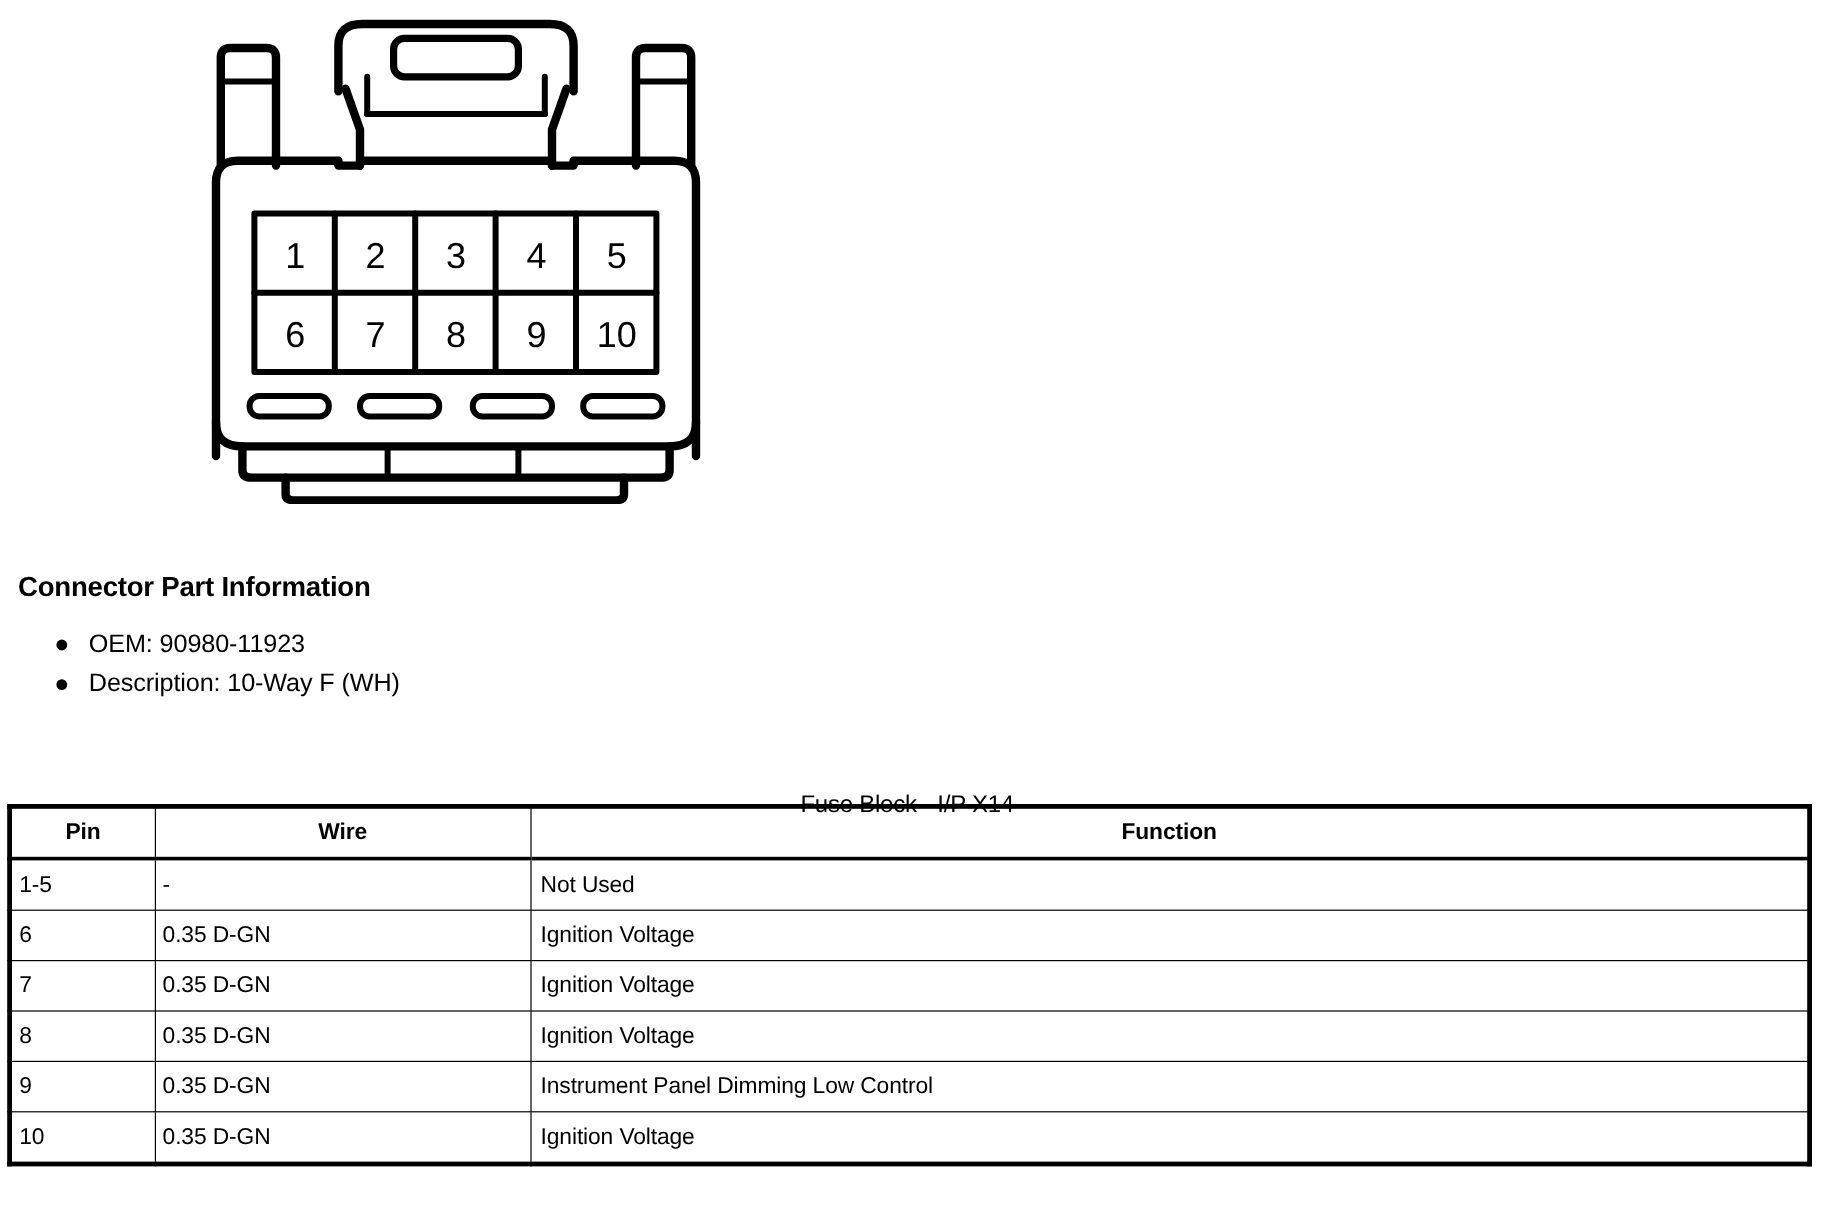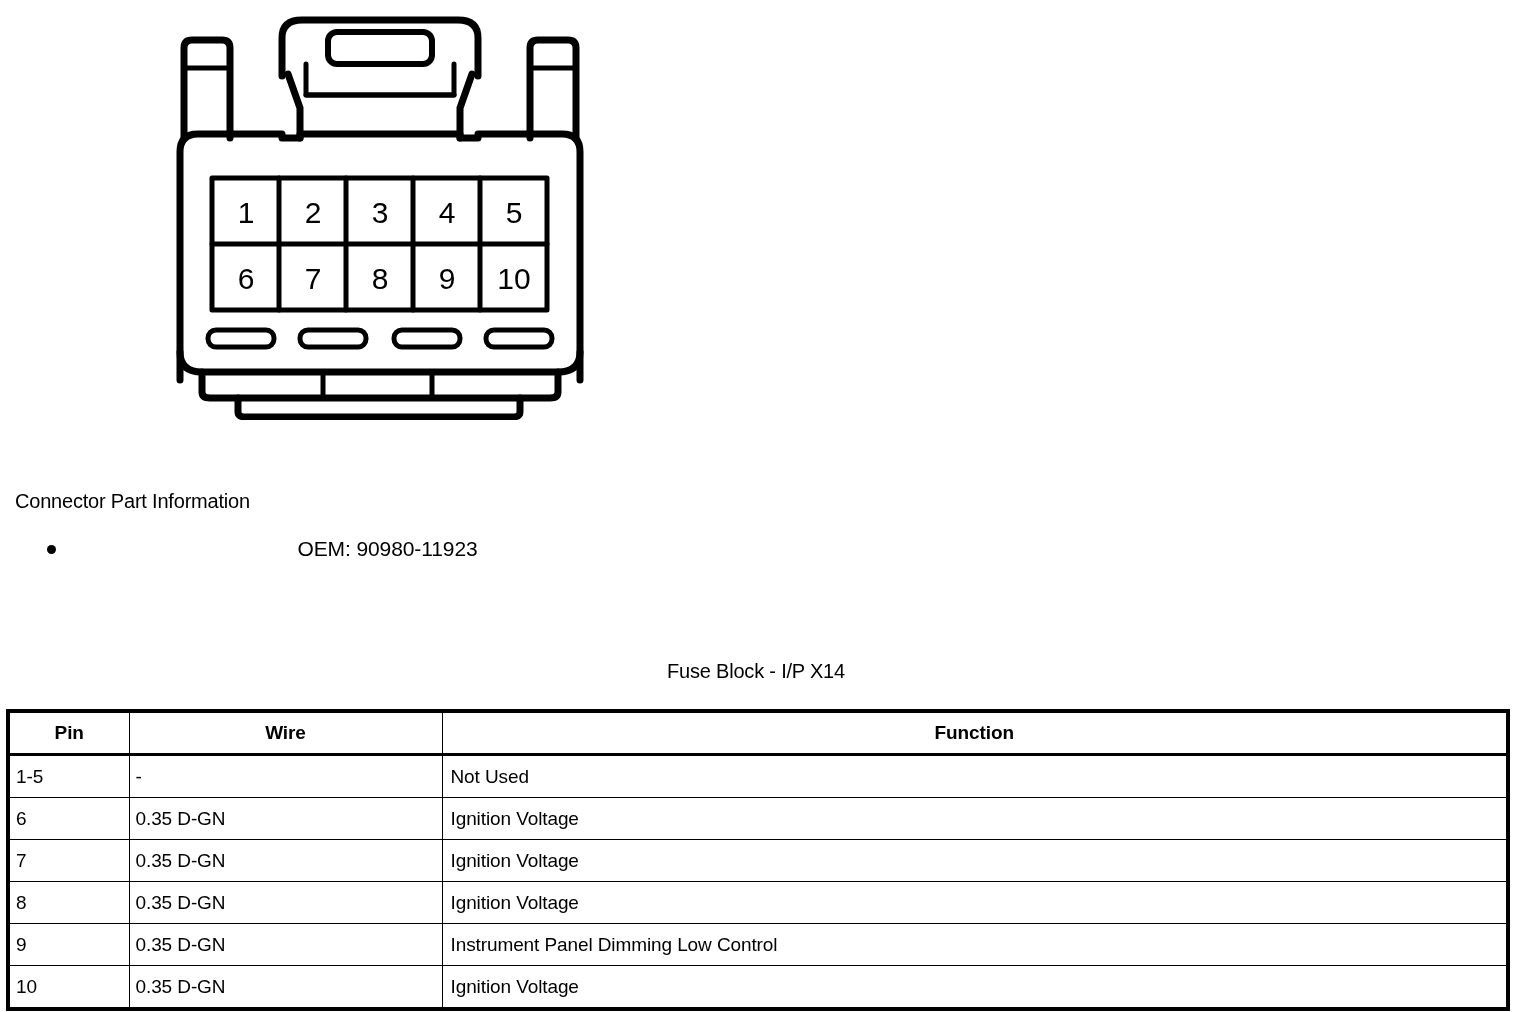--- a/index.html
+++ b/index.html
@@ -30,31 +30,30 @@
   }
 
   
   #part-info {
     position: absolute;
     left: 15px;
     top: 472px;
     width: 700px;
   }
   #part-info .section-heading {
-    font-size: 20px;
-    font-weight: normal;
+    font-size: 23px;
+    font-weight: bold;
     letter-spacing: -0.2px;
-    margin: 16px 0 18px 0;
+    margin: 4px 0 18px 0;
     line-height: 26px;
   }
   #part-info ul.info-list {
     list-style: none;
     margin: 14px;
     padding: 0;
-    text-align: center;
   }
   #part-info ul.info-list li {
     position: relative;
     padding-left: 45px;
     font-size: 21px;
     line-height: 33px;
     letter-spacing: -0.1px;
     white-space: nowrap;
   }
   #part-info ul.info-list li .bullet-dot {
@@ -76,21 +75,21 @@
     text-align: center;
     font-size: 20px;
     font-weight: normal;
     letter-spacing: -0.2px;
   }
 
   
   #pin-table-wrap {
     position: absolute;
     left: 6px;
-    top: 709px;
+    top: 670px;
     width: 1500px;
   }
   table.pin-table {
     border-collapse: collapse;
     width: 1500px;
     table-layout: fixed;
     border: 4px solid #000;
   }
   table.pin-table col.col-pin      { width: 121px; }
   table.pin-table col.col-wire     { width: 313px; }
@@ -196,20 +195,24 @@
   </svg>
 </div>
 
 <div id="part-info">
   <div class="section-heading">Connector Part Information</div>
   <ul class="info-list">
     <li>
       <span class="bullet-dot"></span>
       <span>OEM: 90980-11923</span>
     </li>
+    <li>
+      <span class="bullet-dot"></span>
+      <span>Description: 10-Way F (WH)</span>
+    </li>
   </ul>
 </div>
 
 <div id="table-title">Fuse Block - I/P X14</div>
 
 <div id="pin-table-wrap">
   <table class="pin-table">
     <colgroup>
       <col class="col-pin">
       <col class="col-wire">

